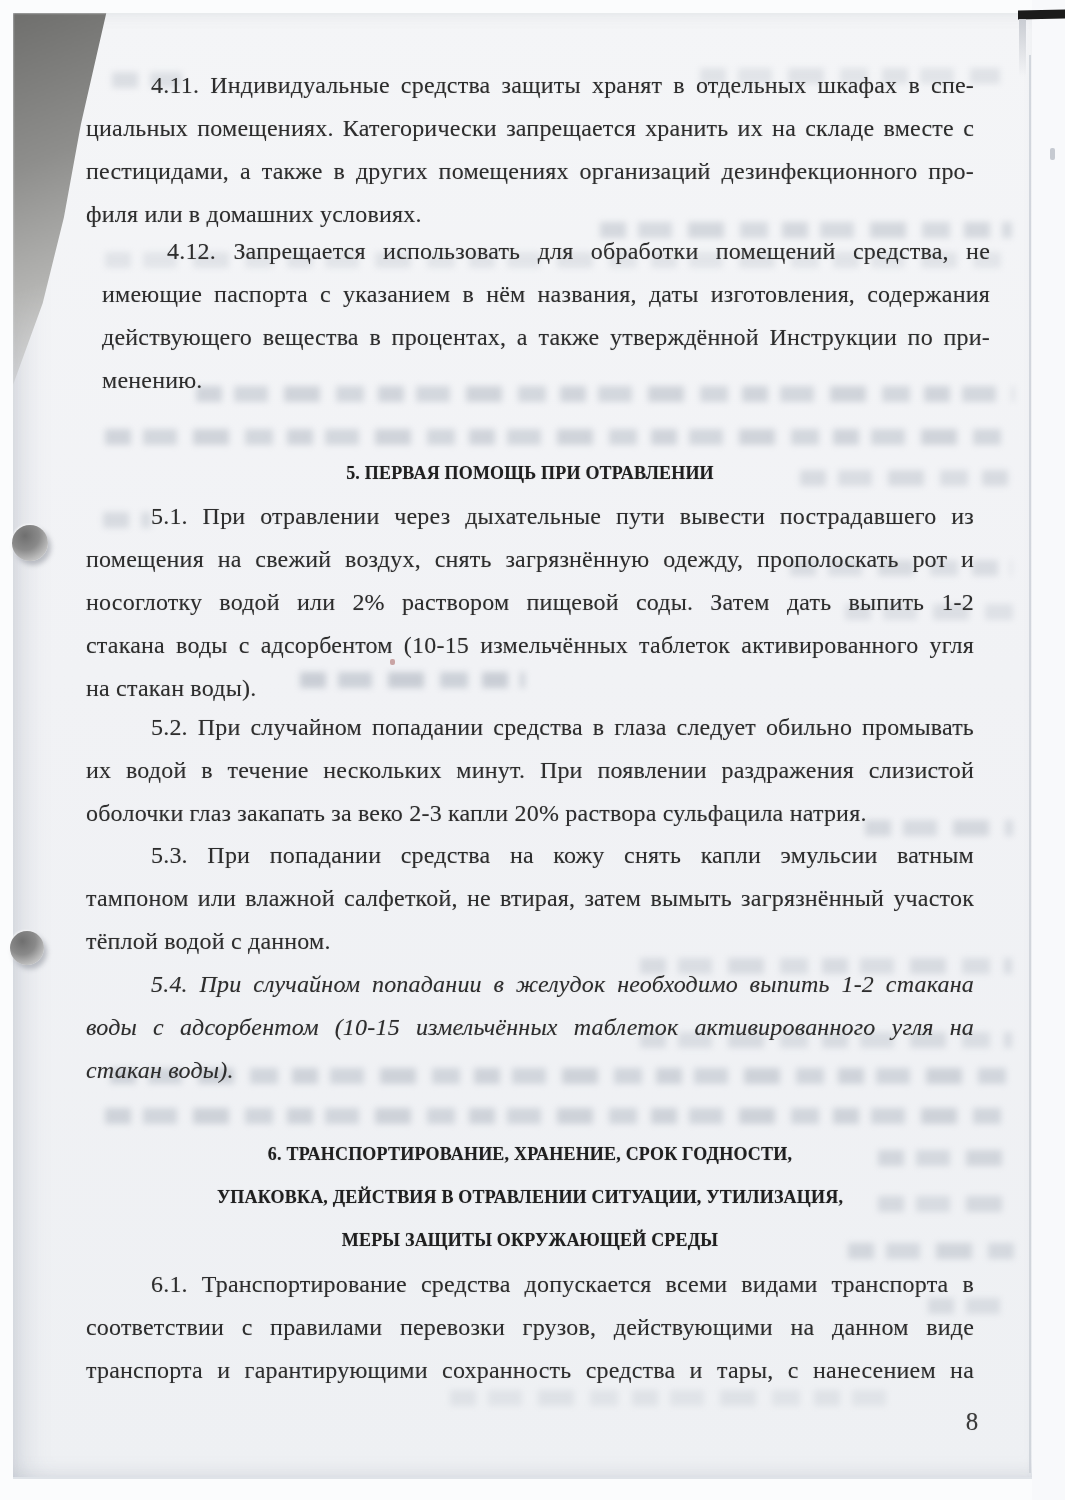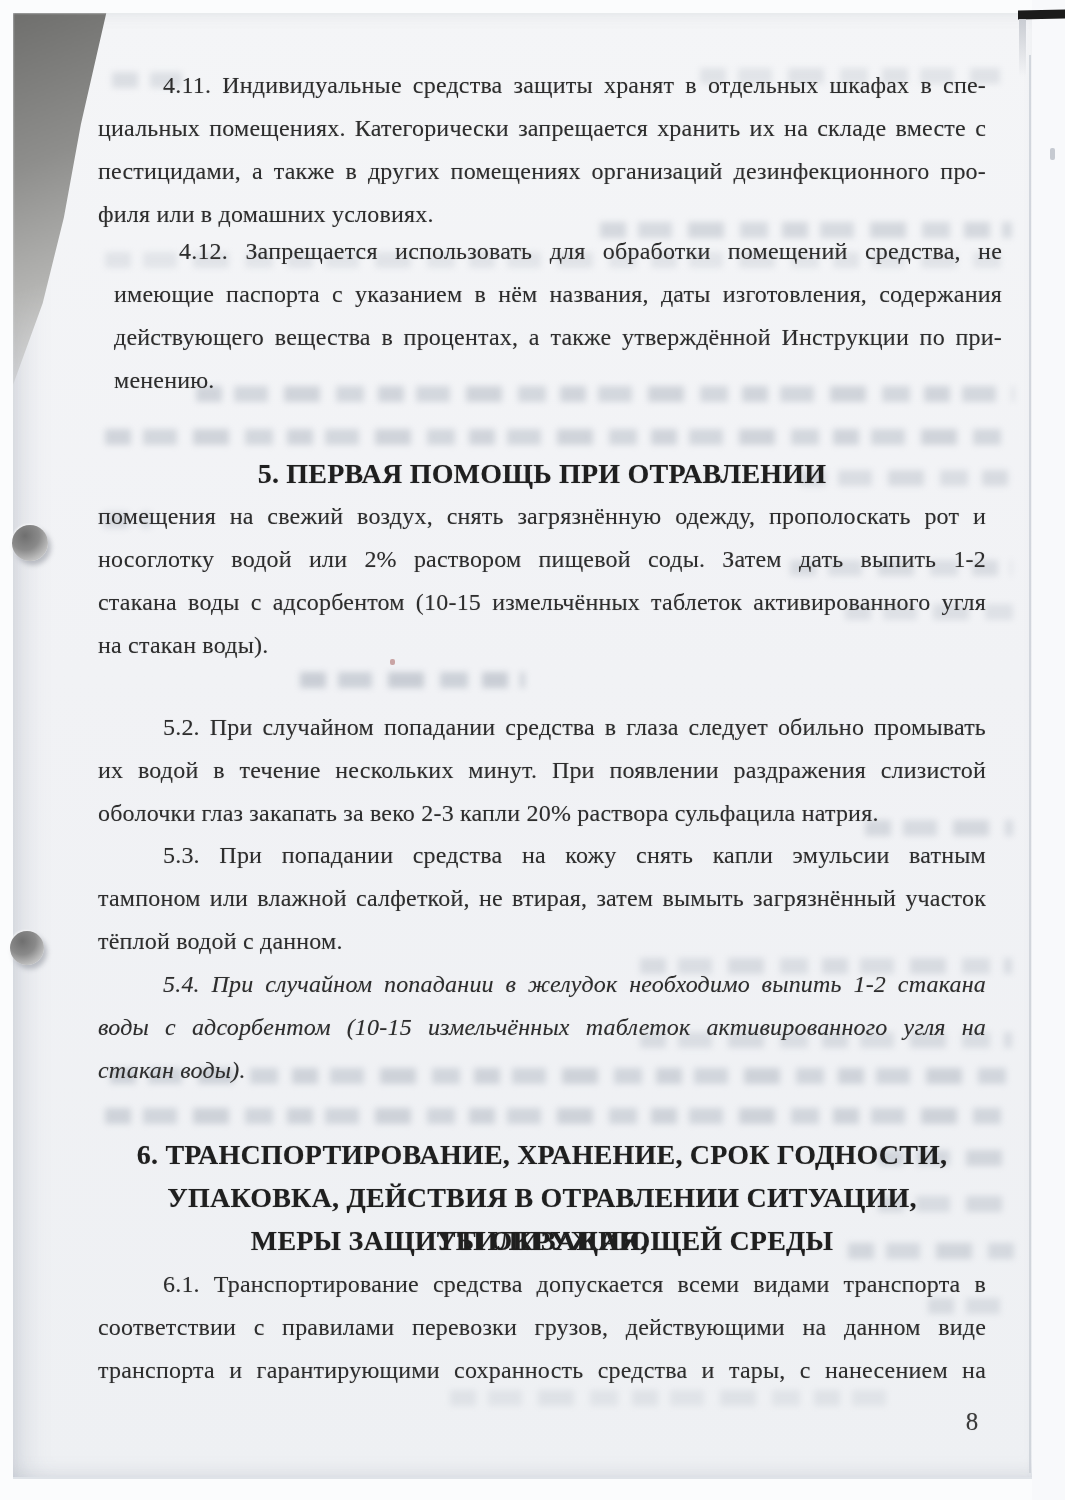--- a/index.html
+++ b/index.html
@@ -62,31 +62,31 @@
       #a2abb7 38px 72px,transparent 72px 88px,
       #98a1ae 88px 124px,transparent 124px 140px,
       #a2abb7 140px 168px,transparent 168px 182px);
     filter:blur(3px);
   }
   .ghost-g{background:repeating-linear-gradient(90deg,
       #96a89c 0 30px,transparent 30px 44px,
       #9cae a2 44px 80px,transparent 80px 94px,
       #96a89c 94px 130px,transparent 130px 146px);}
   
-  .textcol{position:absolute;left:98px;width:888px;color:#2d2d2d;}
+  .textcol{position:absolute;left:86px;width:888px;color:#2d2d2d;}
   .line{
     height:43px;line-height:43px;font-size:24px;
     text-align:justify;text-align-last:justify;
     white-space:nowrap;letter-spacing:.2px;
     text-shadow:0 0 1px rgba(70,70,70,.35);
   }
   .line.first{padding-left:65px;}
   .line.last{text-align-last:left;white-space:normal;}
   .heading{
-    height:43px;line-height:43px;font-size:28px;font-weight:bold;
+    height:43px;line-height:43px;font-size:18px;font-weight:bold;
     text-align:center;color:#1f1f1f;letter-spacing:.2px;
     text-shadow:0 0 1px rgba(50,50,50,.4);
   }
   .pagenum{
     position:absolute;left:952px;top:1408px;width:40px;
     font-size:25px;color:#3a3a3a;text-align:center;
     text-shadow:0 0 1px rgba(70,70,70,.3);
   }
 </style>
 </head>
@@ -136,20 +136,21 @@
 <div class="textcol" style="top:230px;margin-left:16px;">
   <div class="line first">4.12. Запрещается использовать для обработки помещений средства, не</div>
   <div class="line">имеющие паспорта с указанием в нём названия, даты изготовления, содержания</div>
   <div class="line">действующего вещества в процентах, а также утверждённой Инструкции по при-</div>
   <div class="line last">менению.</div>
 </div>
 
 <div class="textcol heading" style="top:452px;">5. ПЕРВАЯ ПОМОЩЬ ПРИ ОТРАВЛЕНИИ</div>
 
 <div class="textcol" style="top:495px;">
+  <div class="line first">5.1. При отравлении через дыхательные пути вывести пострадавшего из</div>
   <div class="line">помещения на свежий воздух, снять загрязнённую одежду, прополоскать рот и</div>
   <div class="line">носоглотку водой или 2% раствором пищевой соды. Затем дать выпить 1-2</div>
   <div class="line">стакана воды с адсорбентом (10-15 измельчённых таблеток активированного угля</div>
   <div class="line last">на стакан воды).</div>
 </div>
 
 <div class="textcol" style="top:706px;">
   <div class="line first">5.2. При случайном попадании средства в глаза следует обильно промывать</div>
   <div class="line">их водой в течение нескольких минут. При появлении раздражения слизистой</div>
   <div class="line last">оболочки глаз закапать за веко 2-3 капли 20% раствора сульфацила натрия.</div>

